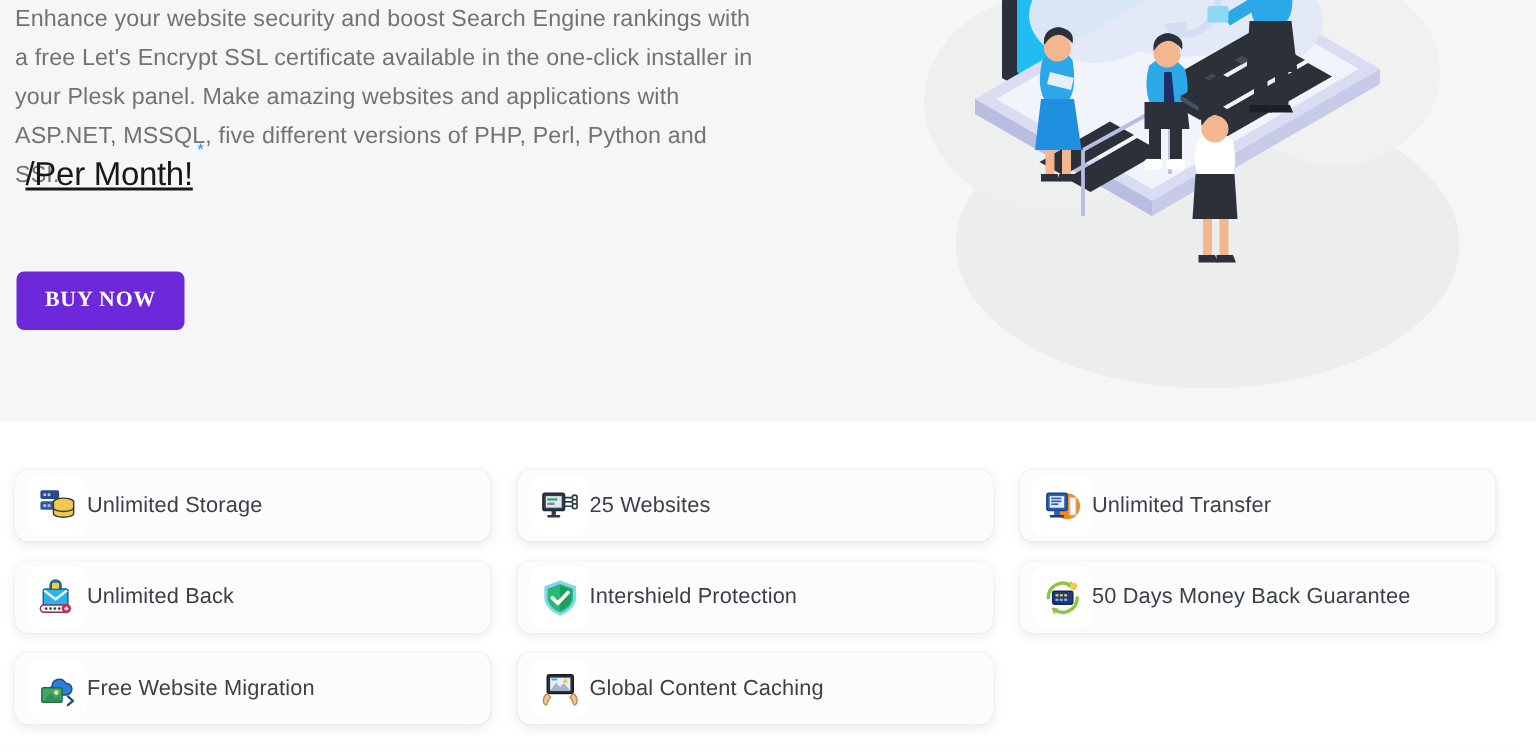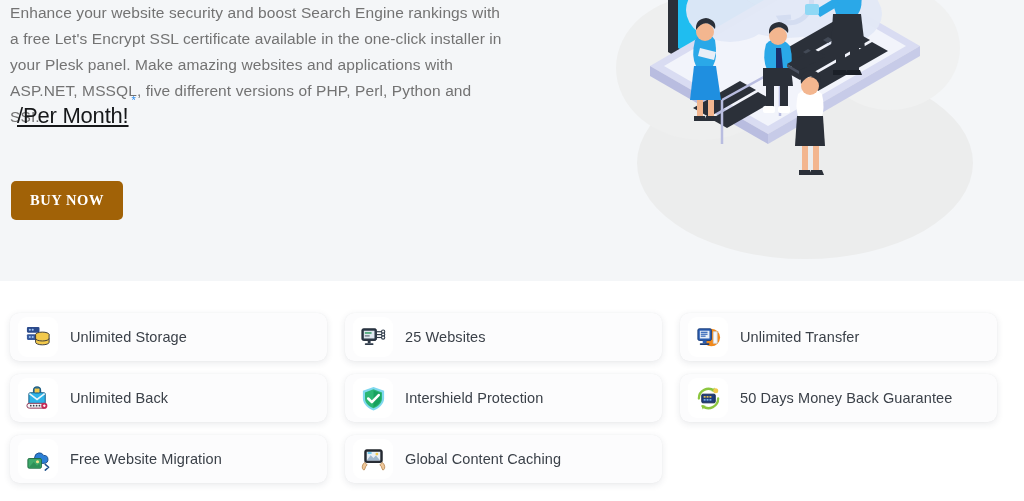--- a/index.html
+++ b/index.html
@@ -48,21 +48,21 @@
     text-decoration: underline;
   }
   .price-star {
     font-size: 11px;
     color: #2a8bef;
     position: absolute; top: -9px; right: -7px;
   }
   .buy-btn {
     position: absolute; left: 11px; top: 181px;
     width: 112px; height: 39px;
-    background: #a16207;
+    background: #6d28d9;
     border: none; border-radius: 5px;
     color: #ffffff;
     font-family: "Liberation Serif", serif;
     font-weight: bold;
     font-size: 14.5px;
     letter-spacing: .6px;
     cursor: pointer;
   }
 
   
@@ -95,21 +95,20 @@
     padding-left: 8px;
   }
   .feat-icon {
     width: 40px; height: 40px; flex: 0 0 40px;
     background: #ffffff;
     border-radius: 9px;
     display: flex; align-items: center; justify-content: center;
   }
   .feat-icon svg { display: block; }
   .feat-label {
-    margin-left: 12px;
     font-size: 14.5px;
     color: #3b4149;
     letter-spacing: .1px;
     white-space: nowrap;
   }
 </style>
 </head>
 <body>
 
 <div class="page">

